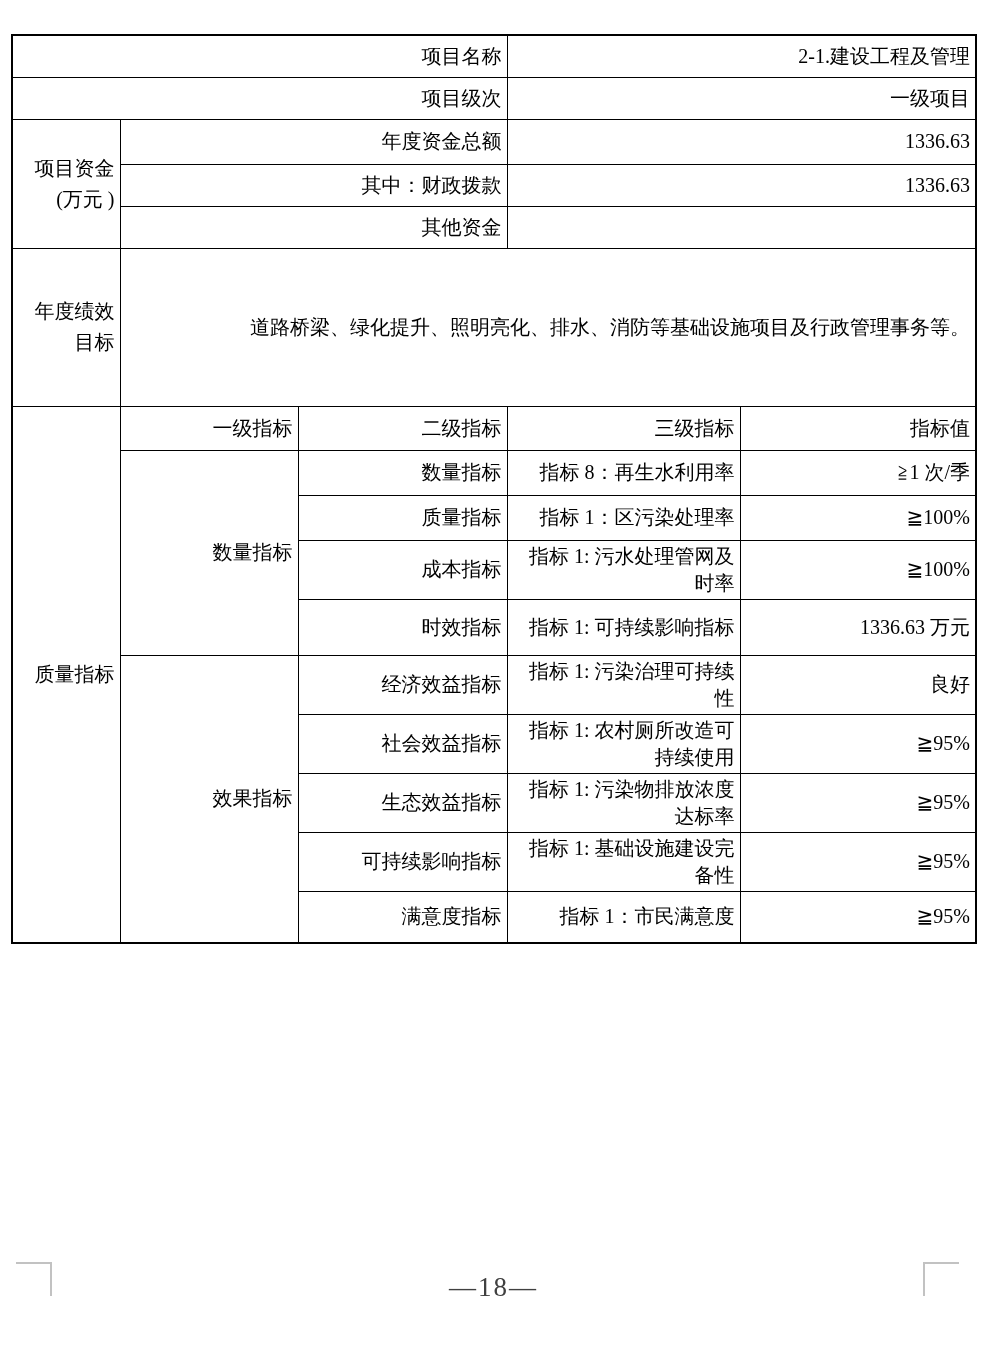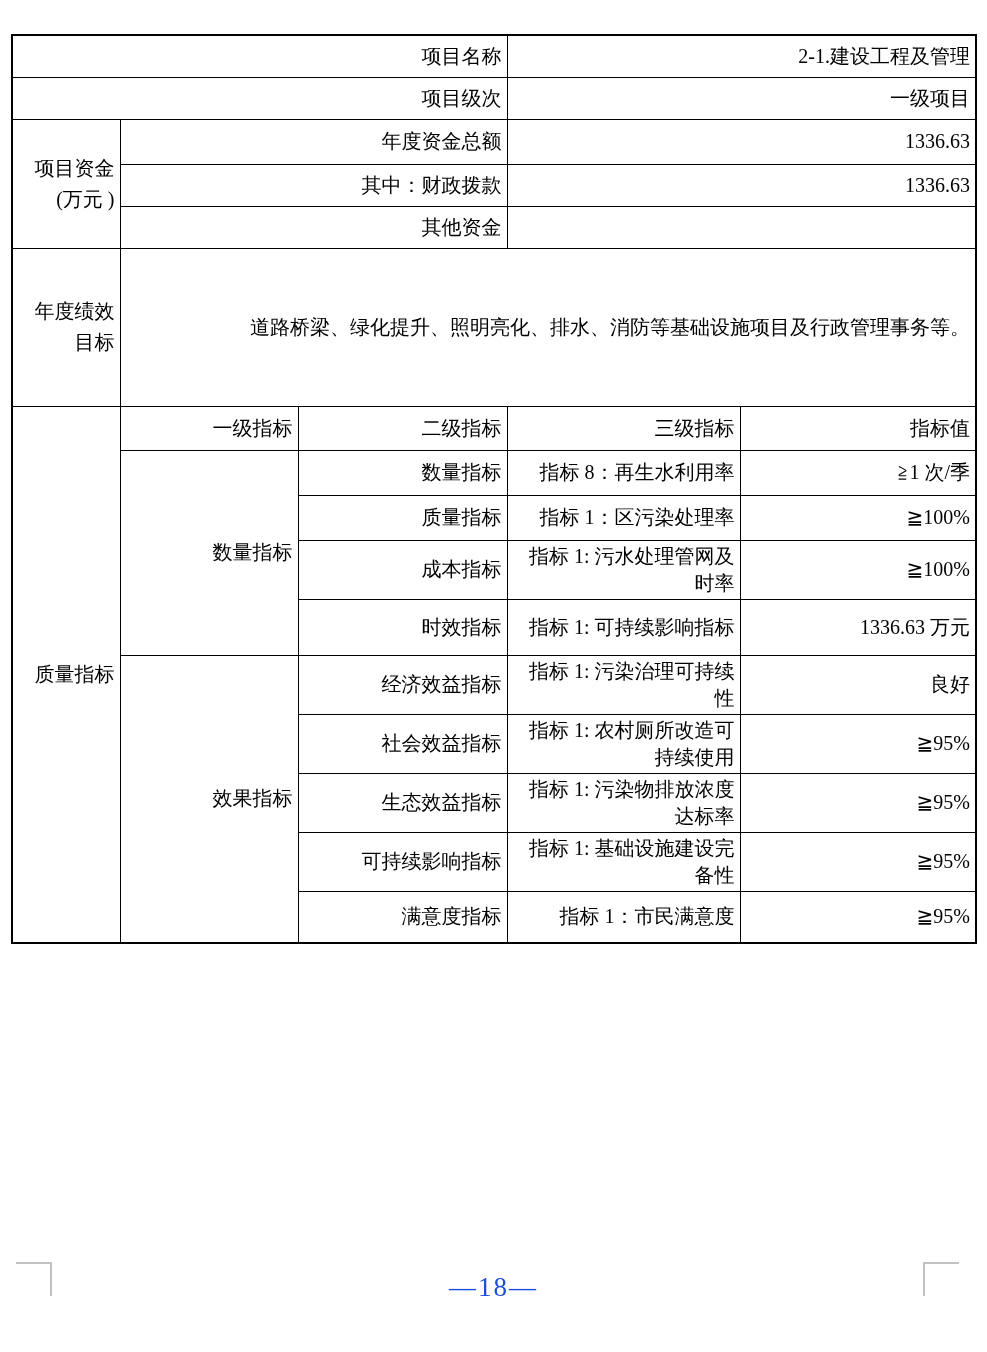--- a/index.html
+++ b/index.html
@@ -77,21 +77,21 @@
   td.section-label { font-size: 21px; }
   td.lvl3 { padding: 2px 6px; }
   .pagenum {
     position: absolute;
     left: 0;
     top: 1272px;
     width: 987px;
     text-align: center;
     font-size: 27px;
     letter-spacing: 2px;
-    color: #1d4ed8;
+    color: #404040;
     font-family: "Liberation Serif", serif;
   }
   .cropmark {
     position: absolute;
     width: 36px;
     height: 34px;
     box-sizing: border-box;
   }
   .cropmark-left {
     left: 16px;

